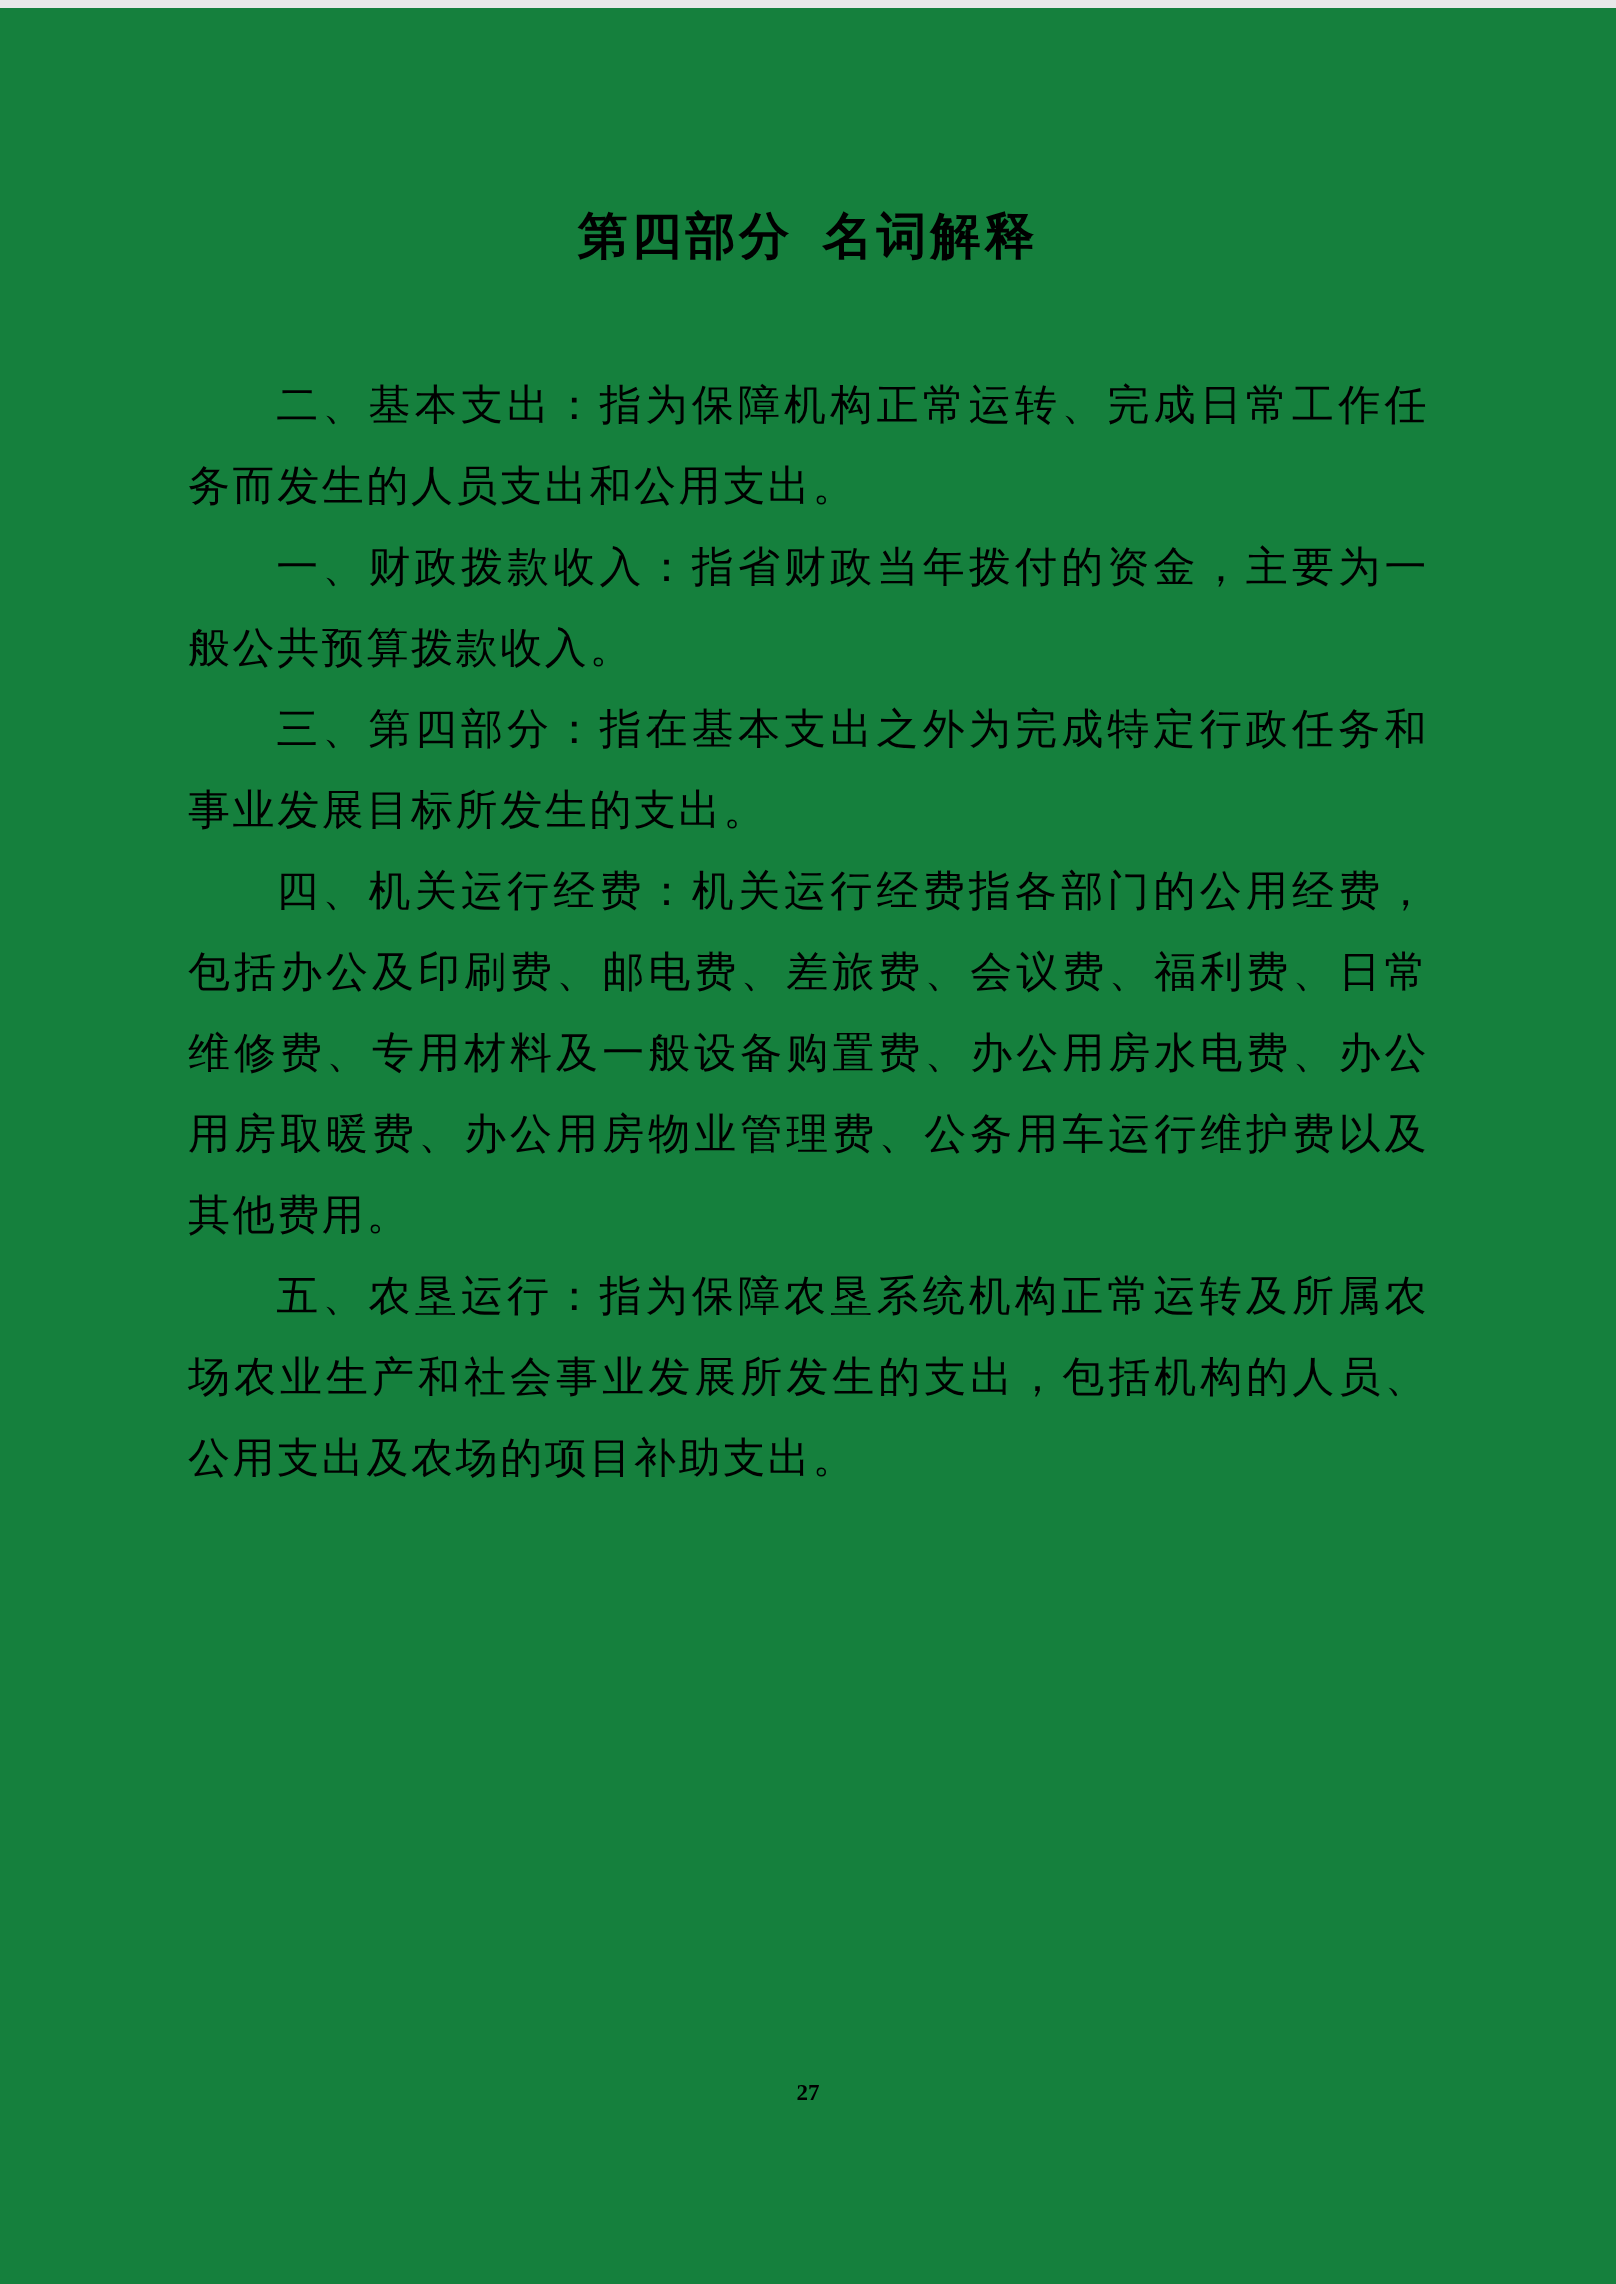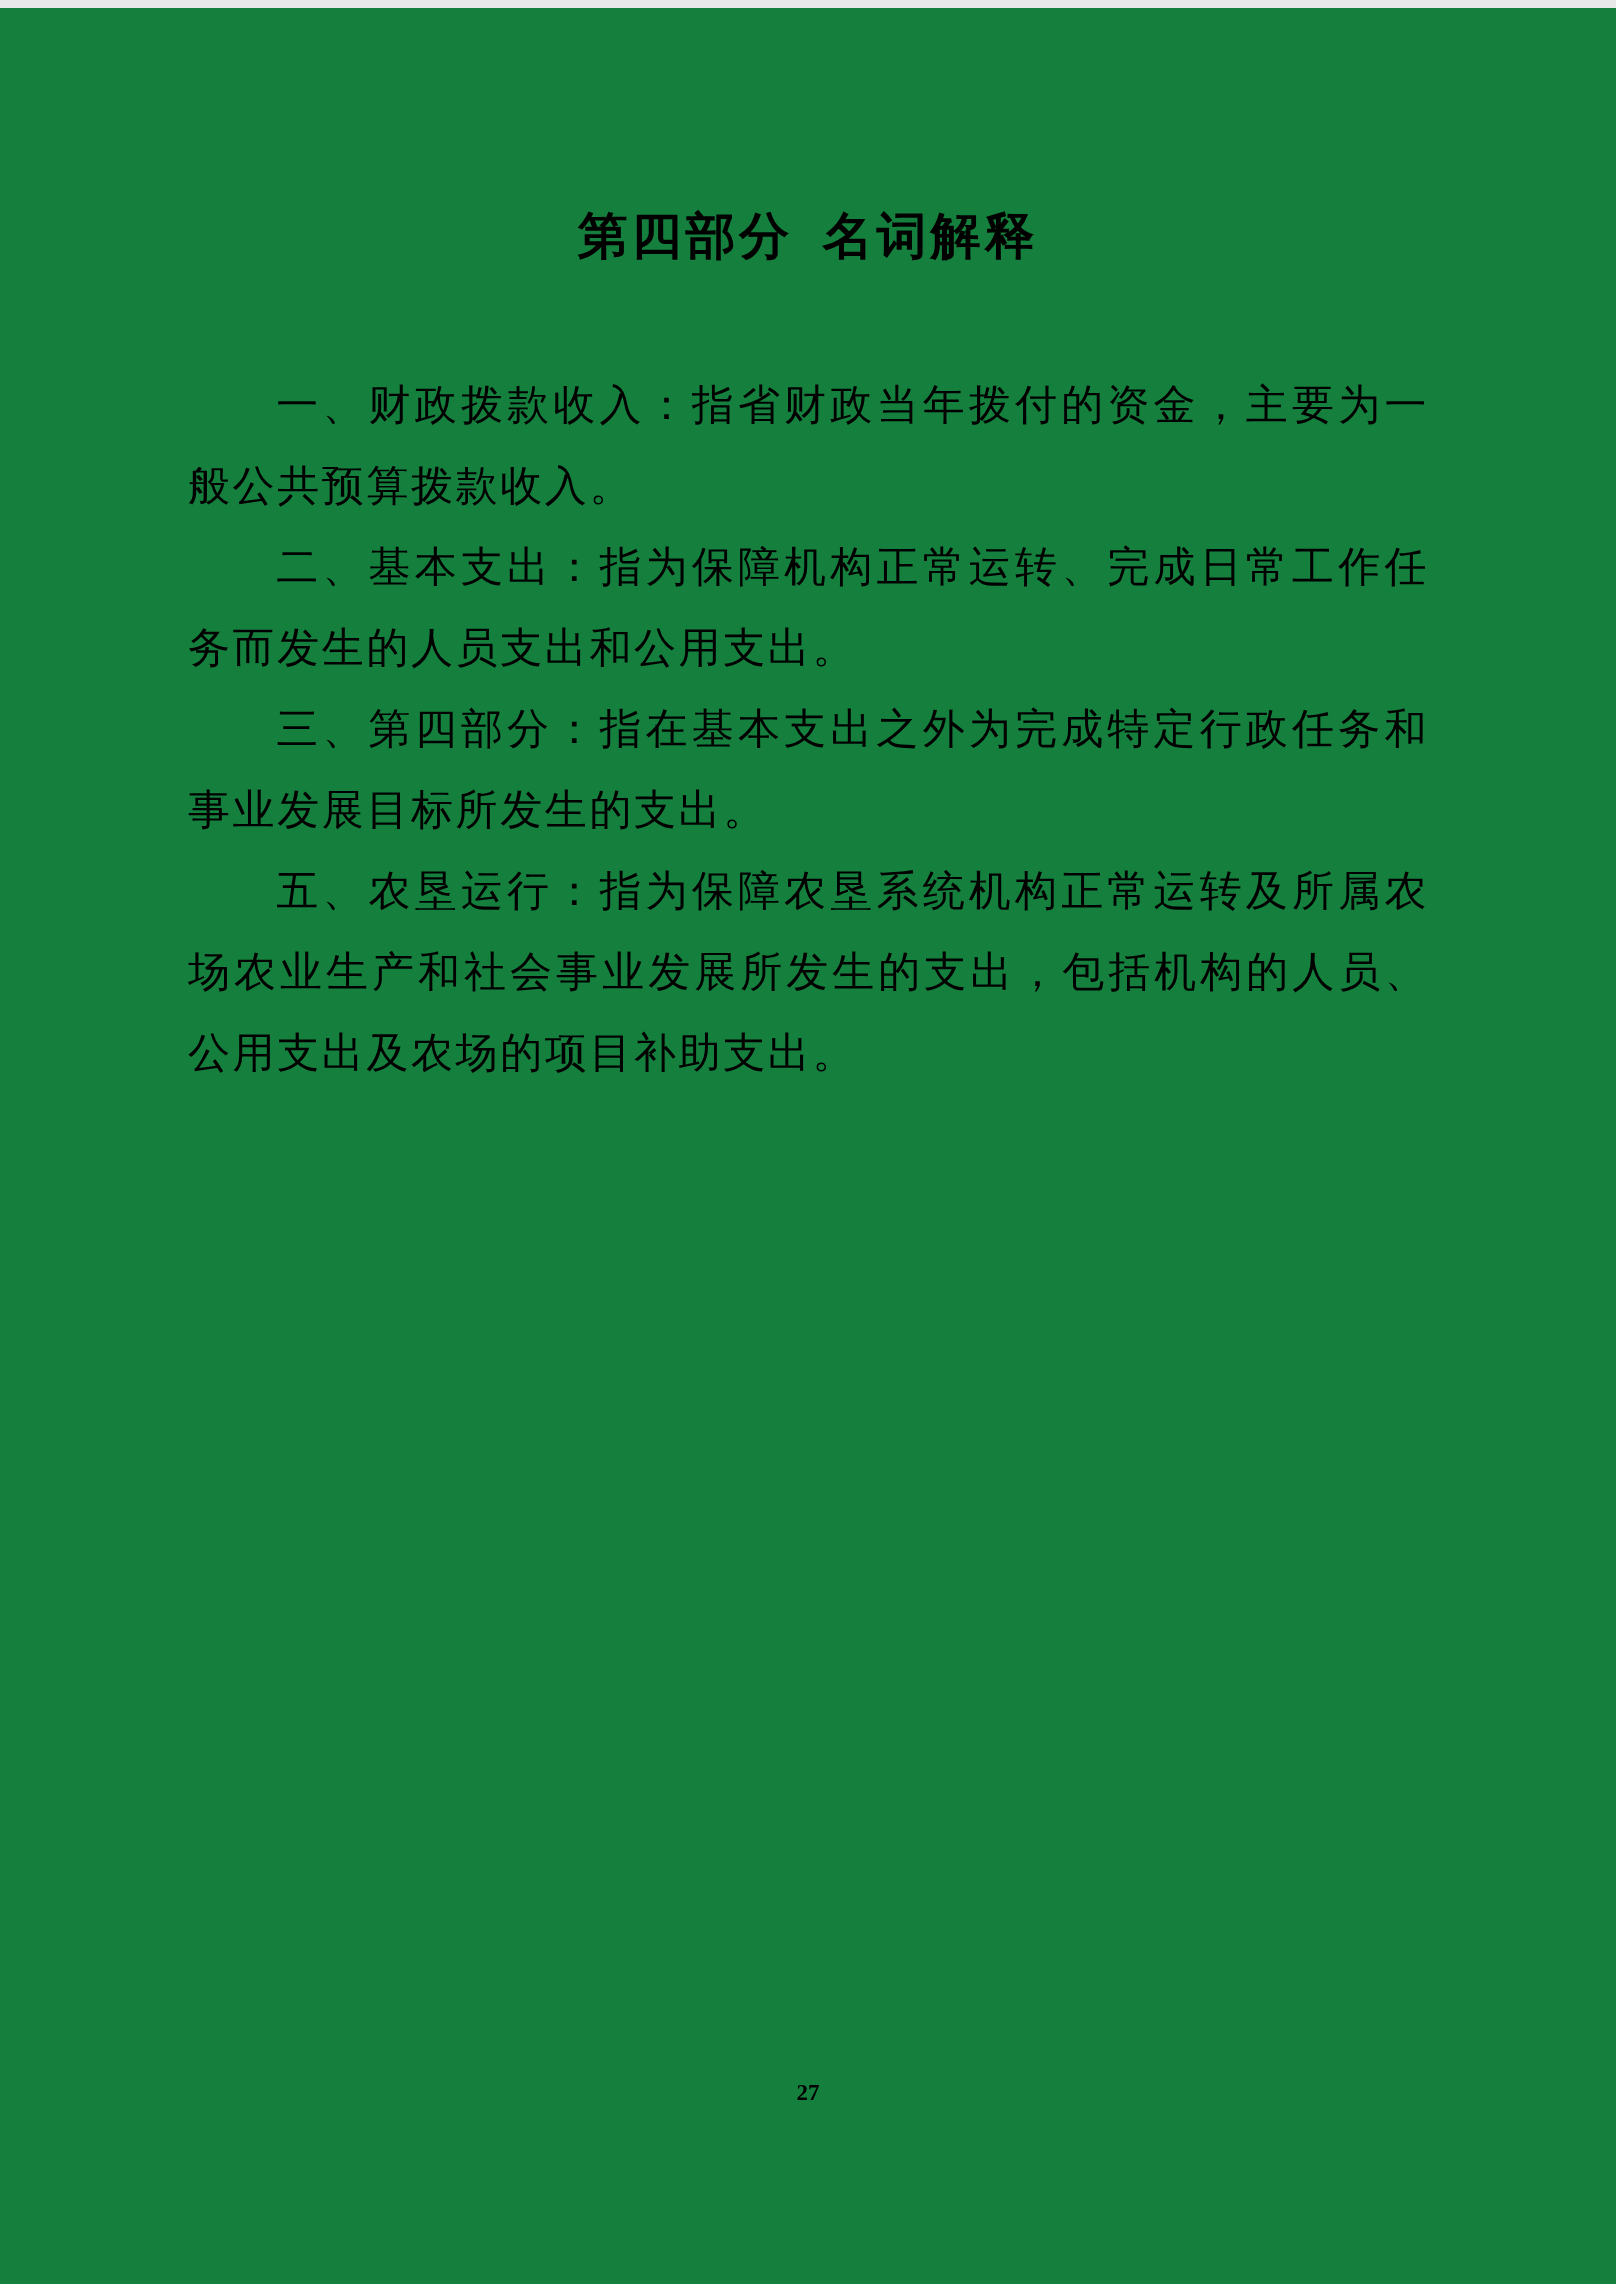--- a/index.html
+++ b/index.html
@@ -57,22 +57,23 @@
   }
 </style>
 </head>
 <body>
 
 <div class="page">
 
   <h1 class="doc-title">第四部分 名词解释</h1>
 
   <div class="glossary">
+    <p>二、基本支出：指为保障机构正常运转、完成日常工作任务而发生的人员支出和公用支出。</p>
     <p>一、财政拨款收入：指省财政当年拨付的资金，主要为一般公共预算拨款收入。</p>
-    <p>二、基本支出：指为保障机构正常运转、完成日常工作任务而发生的人员支出和公用支出。</p>
     <p>三、第四部分：指在基本支出之外为完成特定行政任务和事业发展目标所发生的支出。</p>
+    <p>四、机关运行经费：机关运行经费指各部门的公用经费，包括办公及印刷费、邮电费、差旅费、会议费、福利费、日常维修费、专用材料及一般设备购置费、办公用房水电费、办公用房取暖费、办公用房物业管理费、公务用车运行维护费以及其他费用。</p>
     <p>五、农垦运行：指为保障农垦系统机构正常运转及所属农场农业生产和社会事业发展所发生的支出，包括机构的人员、公用支出及农场的项目补助支出。</p>
   </div>
 
   <div class="page-number">27</div>
 
 </div>
 
 
 </body></html>

